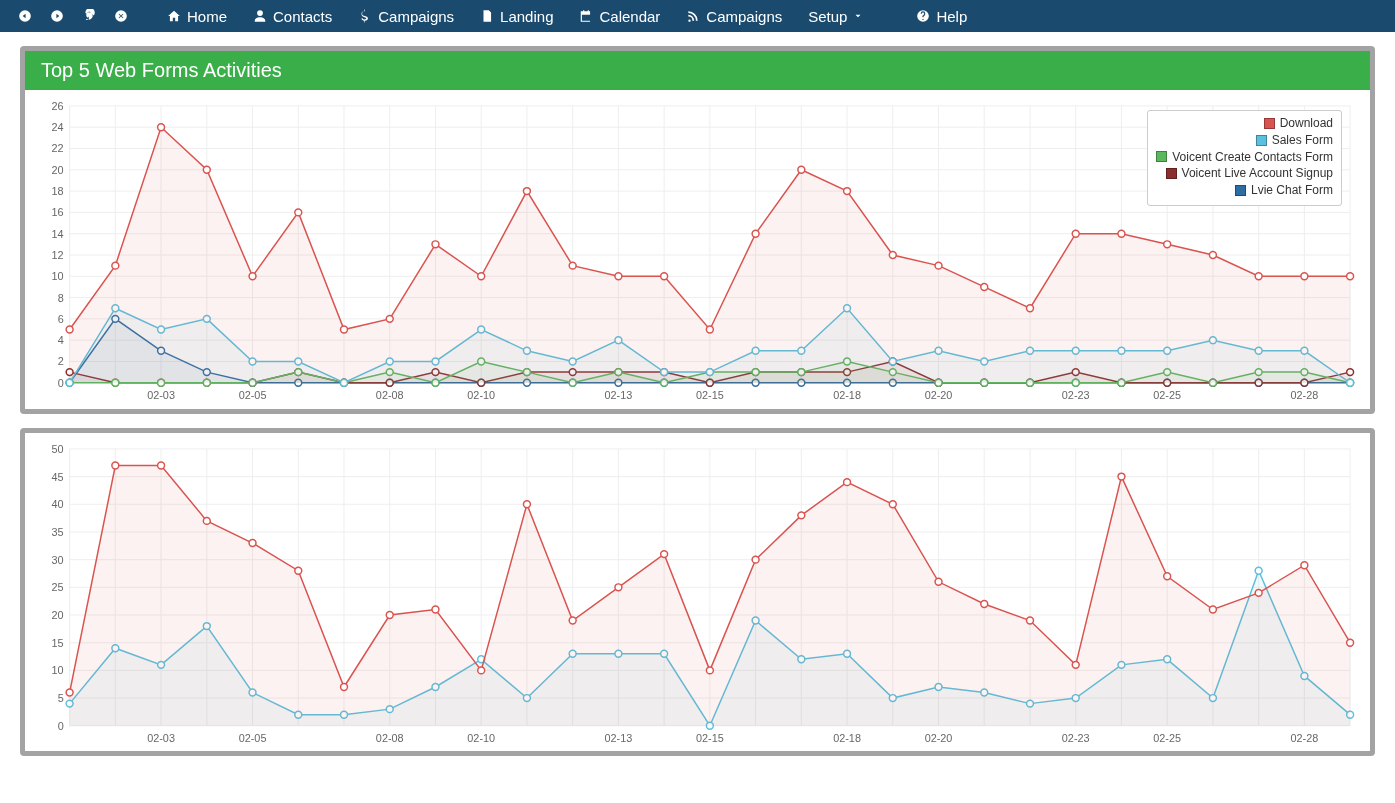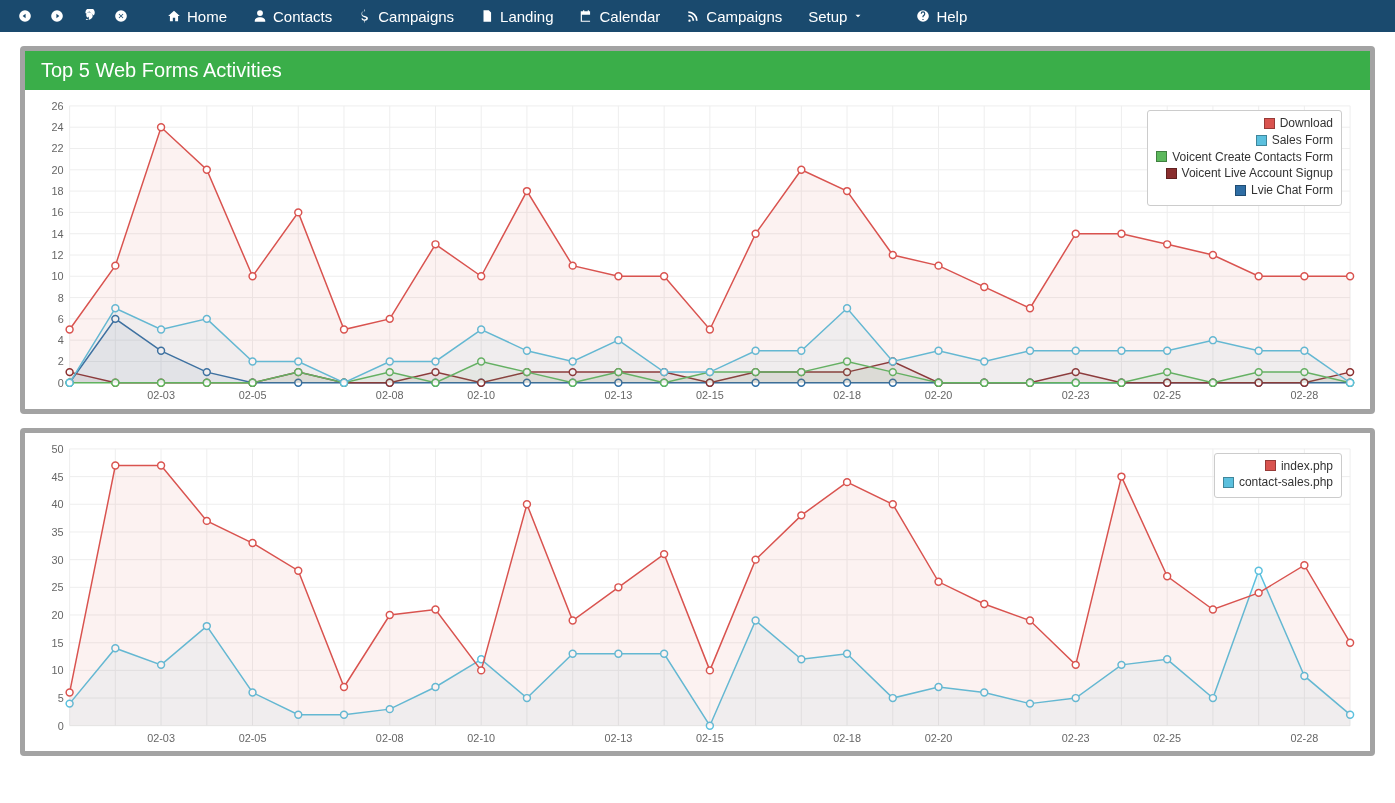--- a/index.html
+++ b/index.html
@@ -557,25 +557,15 @@
           <circle cx="960" cy="164.8" r="3.5" fill="#fff" stroke="#d9534f" stroke-width="1.5"></circle>
           <circle cx="1006.25" cy="181.6" r="3.5" fill="#fff" stroke="#d9534f" stroke-width="1.5"></circle>
           <circle cx="1052.5" cy="226.4" r="3.5" fill="#fff" stroke="#d9534f" stroke-width="1.5"></circle>
           <circle cx="1098.75" cy="36" r="3.5" fill="#fff" stroke="#d9534f" stroke-width="1.5"></circle>
           <circle cx="1145" cy="136.79999999999998" r="3.5" fill="#fff" stroke="#d9534f" stroke-width="1.5"></circle>
           <circle cx="1191.25" cy="170.4" r="3.5" fill="#fff" stroke="#d9534f" stroke-width="1.5"></circle>
           <circle cx="1237.5" cy="153.6" r="3.5" fill="#fff" stroke="#d9534f" stroke-width="1.5"></circle>
           <circle cx="1283.75" cy="125.60000000000002" r="3.5" fill="#fff" stroke="#d9534f" stroke-width="1.5"></circle>
           <circle cx="1330" cy="204" r="3.5" fill="#fff" stroke="#d9534f" stroke-width="1.5"></circle>
         </svg>
-      <div class="legend">
-        <div class="legend-row">
-            <span class="legend-swatch" style="background:#d9534f"></span>
-            <span>index.php</span>
-          </div>
-        <div class="legend-row">
-            <span class="legend-swatch" style="background:#5bc0de"></span>
-            <span>contact-sales.php</span>
-          </div>
-      </div>
     </div>
   </div>
 </div>
 
 </body></html>

